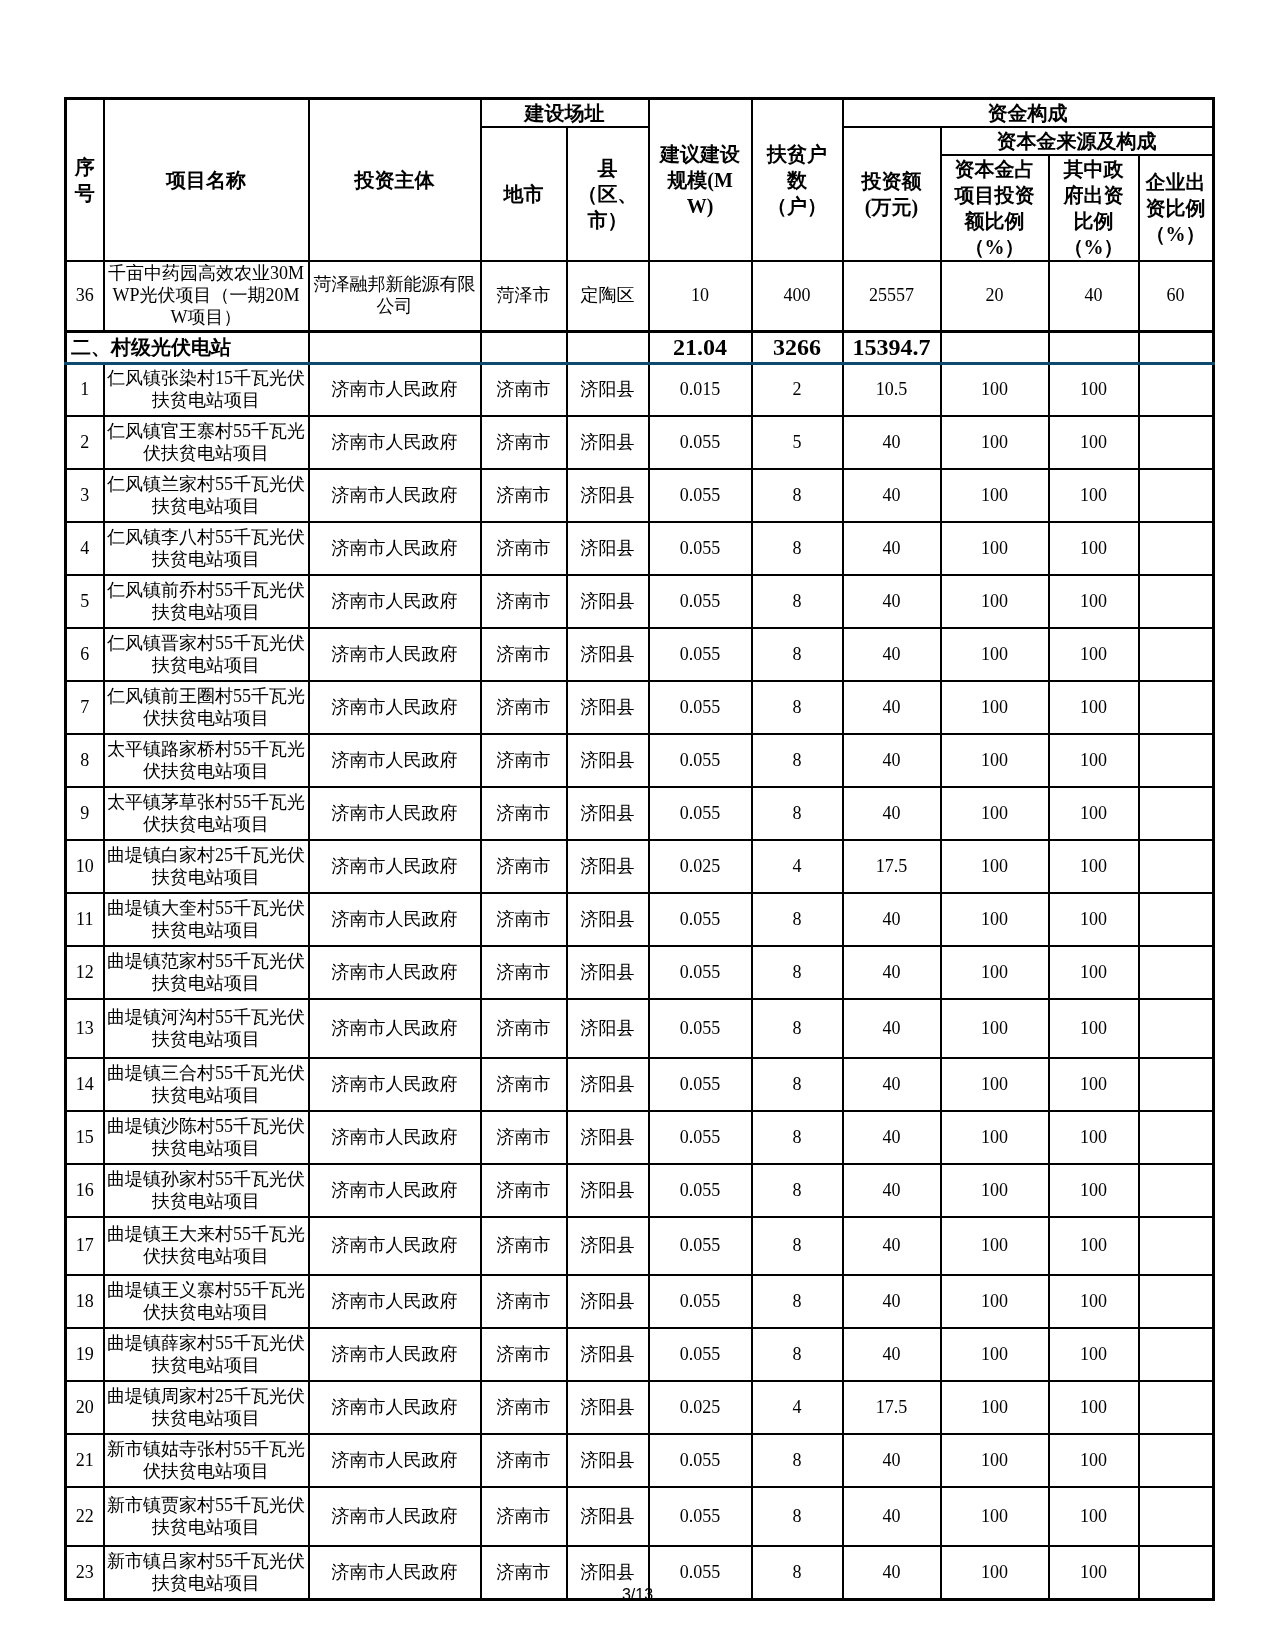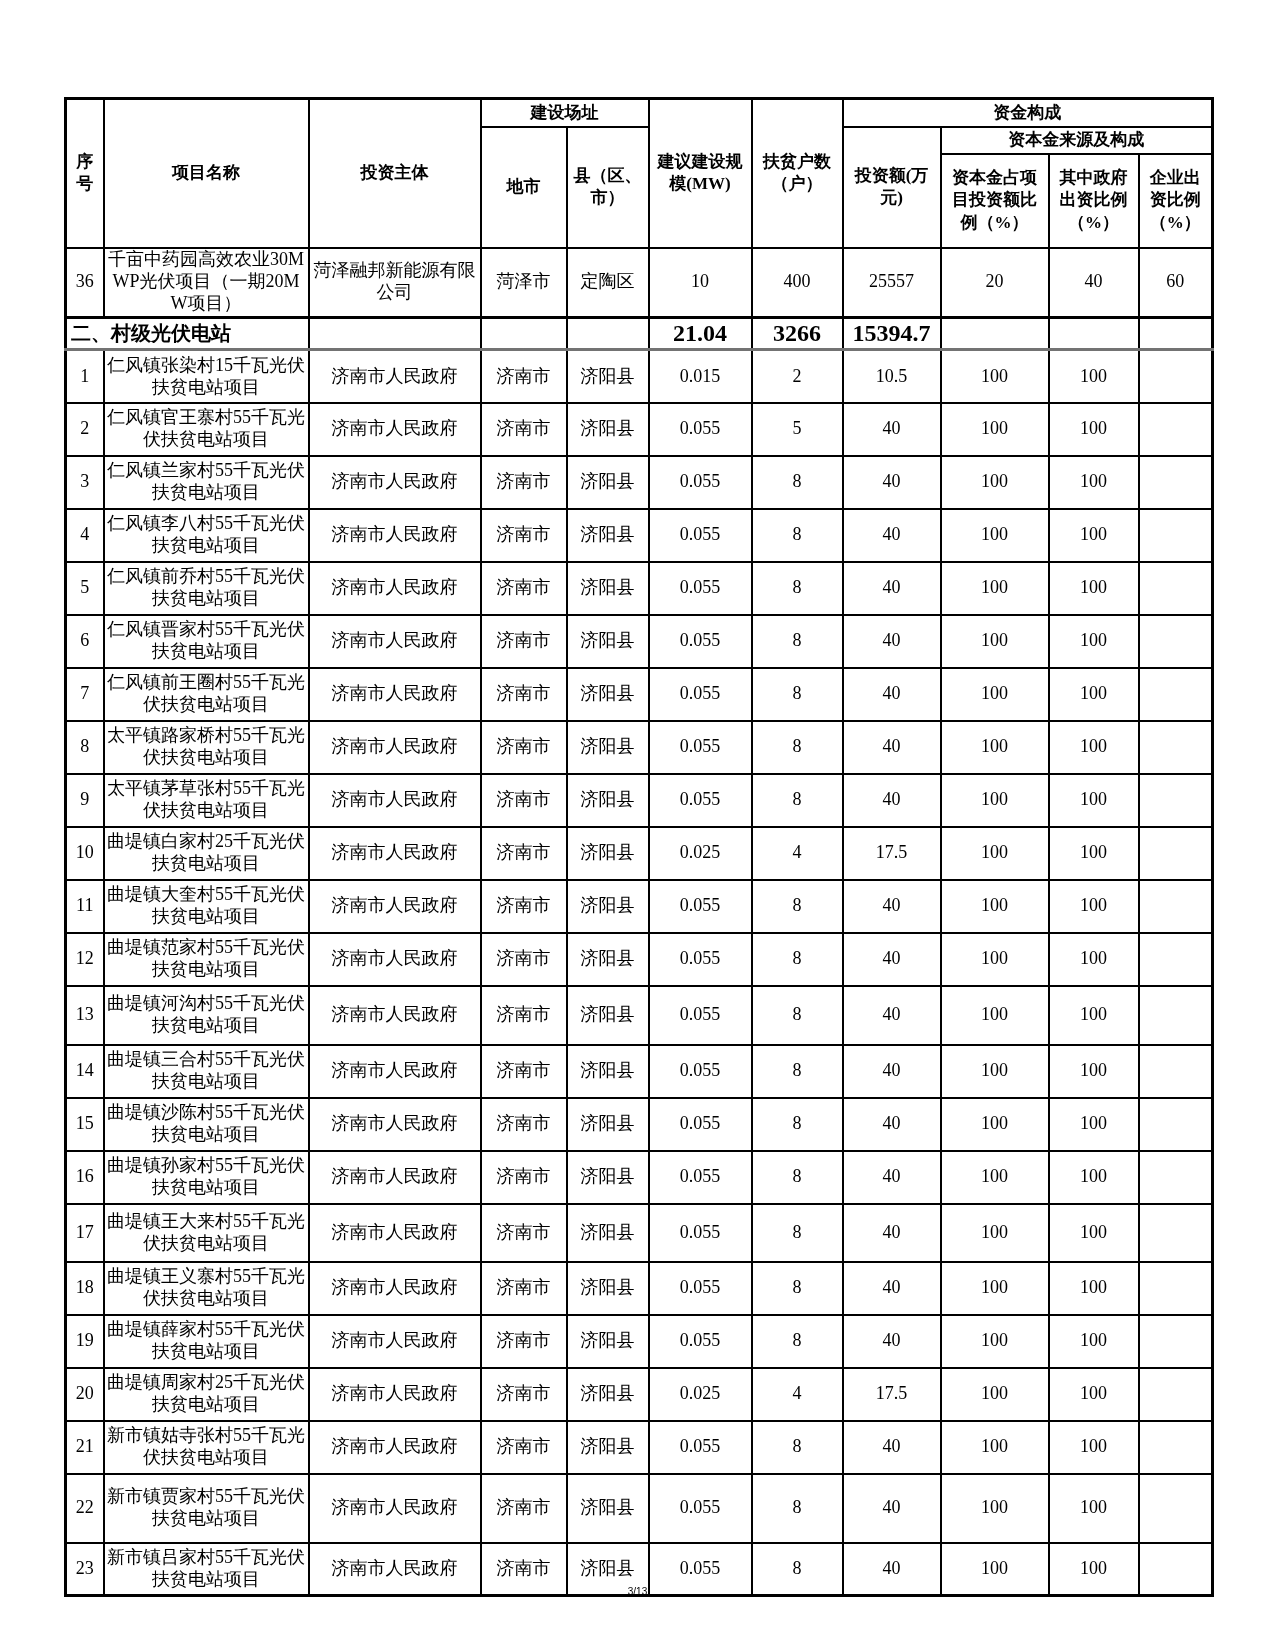--- a/index.html
+++ b/index.html
@@ -16,38 +16,38 @@
     border-collapse:collapse; table-layout:fixed;
     border:3px solid #000;
   }
   .projects th, .projects td {
     border:2px solid #000;
     text-align:center; vertical-align:middle;
     overflow:hidden;
     font-size:18px; line-height:1.22;
     word-break:break-all;
   }
-  .projects th { font-weight:bold; font-size:17px; line-height:1.3; padding:0 6px;margin-left:32px; }
+  .projects th { font-weight:bold; font-size:20px; line-height:1.3; padding:0 6px;margin-left:32px; }
   .projects td { padding:0 2px; }
 
   tr.hrow1 { height:28px; }
   tr.hrow2 { height:27px; }
   tr.hrow3 { height:94px; }
   tr.row36 { height:70px; }
   tr.section-row { height:31px; }
-  tr.section-row td { border-top:3px solid #000; border-bottom:3px solid #737373; font-weight:bold; }
+  tr.section-row td { border-top:3px solid #000; border-bottom:3px solid #0c4a6e; font-weight:bold; }
   tr.section-row td.section-label { text-align:left; padding-left:4px; font-size:20px; }
   tr.section-row td.num { font-size:24px; }
 
   .name-cell { padding:0 4px; }
   .tight { padding:0 4px;margin-top:25px; }
 
   .page-footer {
     position:absolute; left:0; top:1586px; width:1275px;
-    text-align:center; font-size:10px;
+    text-align:center; font-size:16px;
     font-family:"Liberation Sans","DejaVu Sans",sans-serif;
     color:#000;
   }
 </style>
 </head>
 <body>
 
 <div class="sheet">
 
   <table class="projects">
@@ -379,21 +379,21 @@
           <td>济南市人民政府</td>
           <td>济南市</td>
           <td>济阳县</td>
           <td>0.055</td>
           <td>8</td>
           <td>40</td>
           <td>100</td>
           <td>100</td>
           <td></td>
         </tr>
-        <tr style="height: 69px;">
+        <tr style="height: 59px;">
           <td>22</td>
           <td class="name-cell">新市镇贾家村55千瓦光伏扶贫电站项目</td>
           <td>济南市人民政府</td>
           <td>济南市</td>
           <td>济阳县</td>
           <td>0.055</td>
           <td>8</td>
           <td>40</td>
           <td>100</td>
           <td>100</td>

